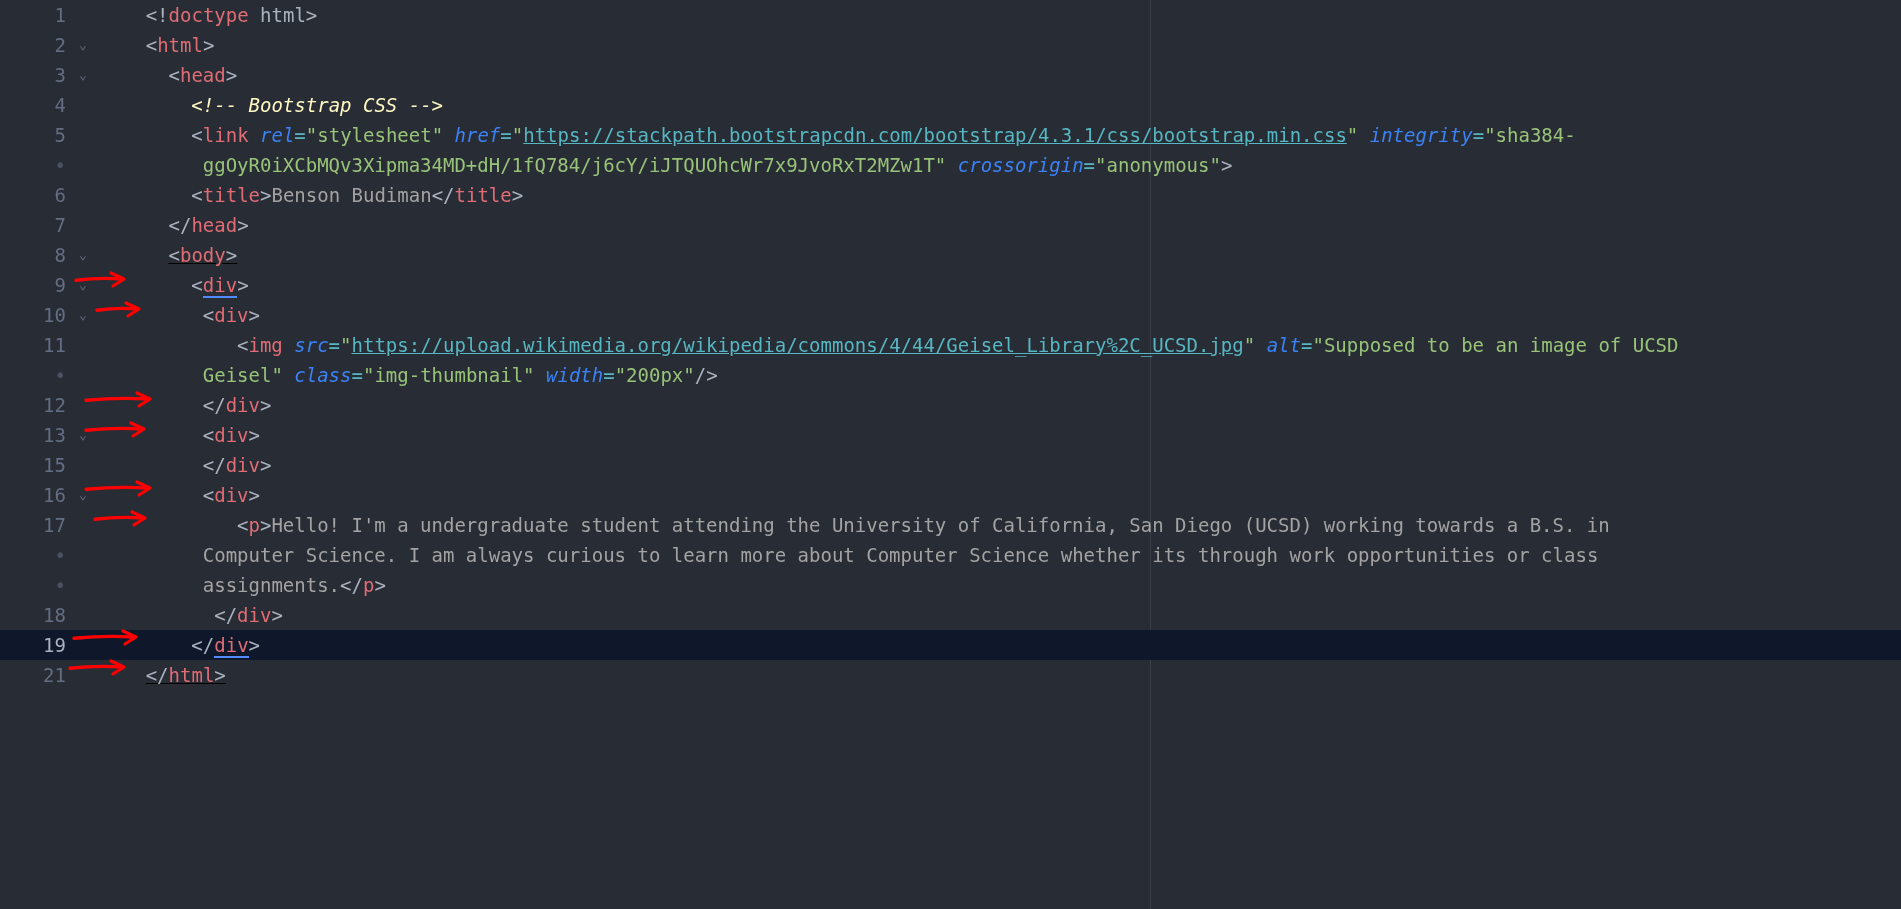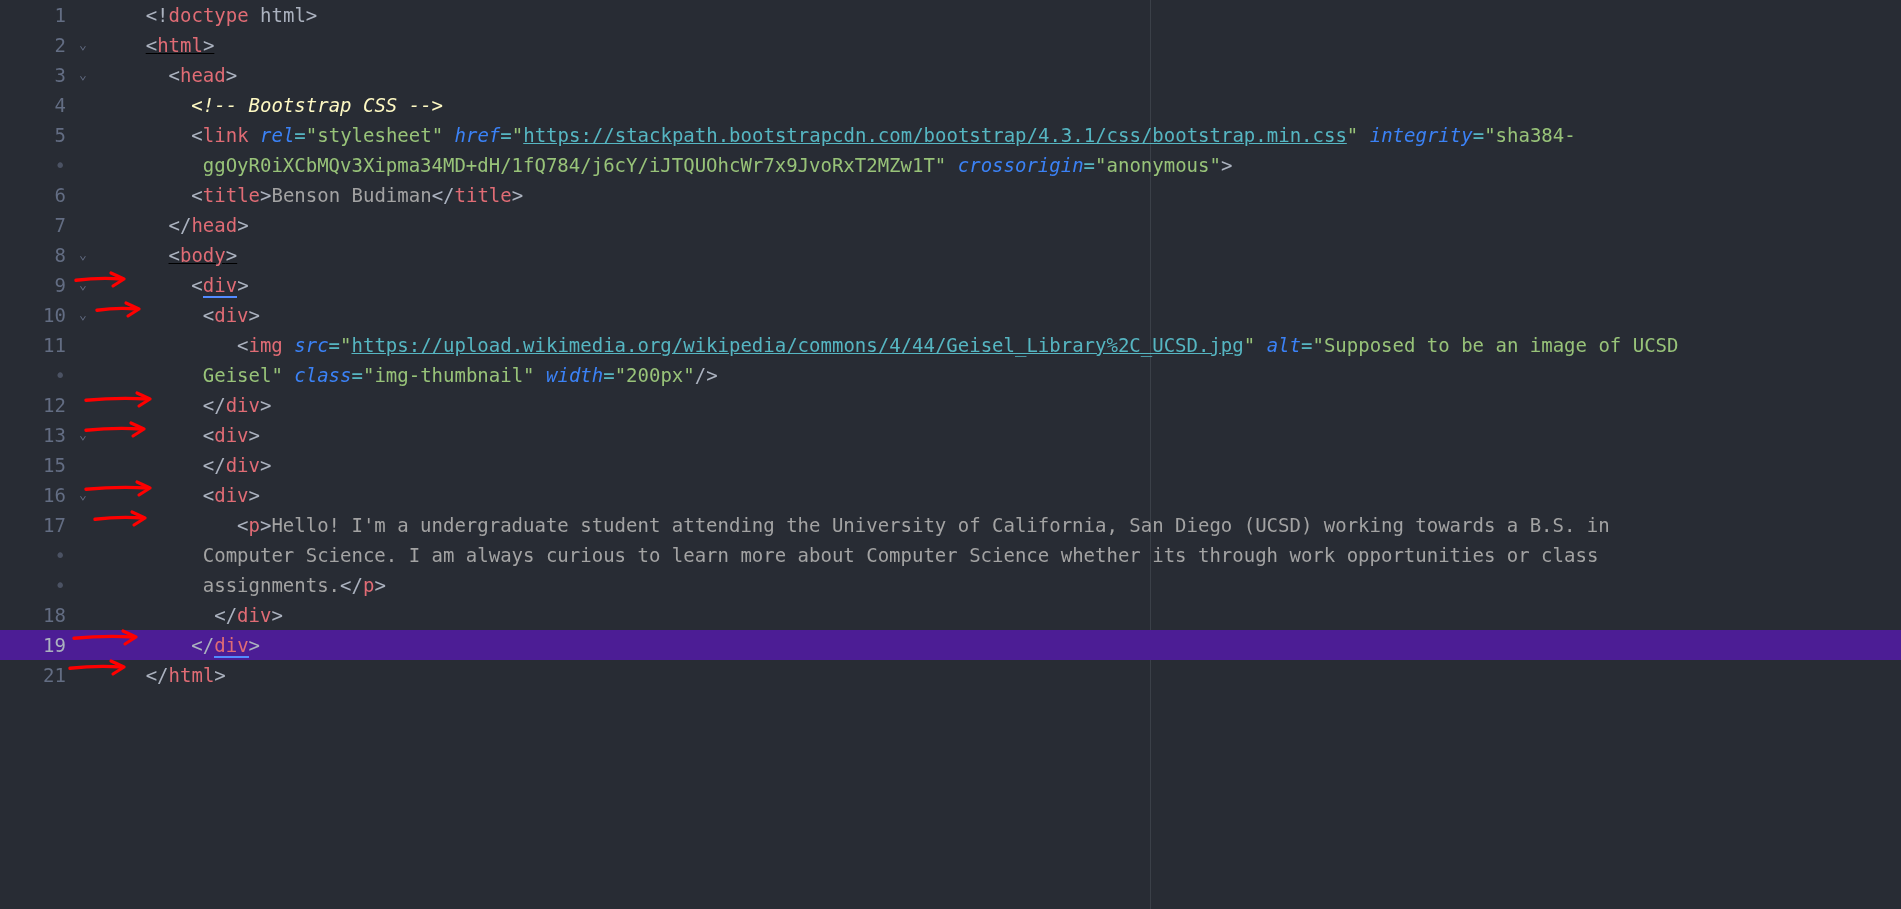--- a/index.html
+++ b/index.html
@@ -40,21 +40,21 @@
   }
 
   .row {
     position: relative;
     display: flex;
     height: 30px;
     line-height: 30px;
     white-space: pre;
   }
   .row.active-line {
-    background: #4c1d95;
+    background: #0f172a;
   }
 
   .gutter {
     flex: 0 0 70px;
     width: 70px;
     text-align: right;
     color: #636d83;
     font-size: 19px;
     padding-right: 4px;
     box-sizing: border-box;
@@ -110,42 +110,42 @@
 </style>
 </head>
 <body>
 
 <div id="editor">
 
   <div class="ruler"></div>
 
   <div class="code-area" id="code-area">
       <div class="row"><div class="gutter">1</div><div class="fold"></div><div class="code" style="padding-left: 49.68px;"><span class="t-punc">&lt;!</span><span class="t-tag">doctype</span><span class="t-default"> html</span><span class="t-punc">&gt;</span></div></div>
-      <div class="row"><div class="gutter">2</div><div class="fold">⌄</div><div class="code" style="padding-left: 49.68px; text-decoration: underline;"><span class="t-punc">&lt;</span><span class="t-tag">html</span><span class="t-punc">&gt;</span></div></div>
+      <div class="row"><div class="gutter">2</div><div class="fold">⌄</div><div class="code" style="padding-left: 49.68px;"><span class="t-punc">&lt;</span><span class="t-tag">html</span><span class="t-punc">&gt;</span></div></div>
       <div class="row"><div class="gutter">3</div><div class="fold">⌄</div><div class="code" style="padding-left: 72.52px;"><span class="t-punc">&lt;</span><span class="t-tag">head</span><span class="t-punc">&gt;</span></div></div>
       <div class="row"><div class="gutter">4</div><div class="fold"></div><div class="code" style="padding-left: 95.36px;"><span class="t-comment">&lt;!-- Bootstrap CSS --&gt;</span></div></div>
       <div class="row"><div class="gutter">5</div><div class="fold"></div><div class="code" style="padding-left: 95.36px;"><span class="t-punc">&lt;</span><span class="t-tag">link</span><span class="t-default"> </span><span class="t-attr">rel</span><span class="t-op">=</span><span class="t-string">"stylesheet"</span><span class="t-default"> </span><span class="t-attr">href</span><span class="t-op">=</span><span class="t-string">"</span><span class="t-link">https://stackpath.bootstrapcdn.com/bootstrap/4.3.1/css/bootstrap.min.css</span><span class="t-string">"</span><span class="t-default"> </span><span class="t-attr">integrity</span><span class="t-op">=</span><span class="t-string">"sha384-</span></div></div>
       <div class="row"><div class="gutter cont">•</div><div class="fold"></div><div class="code" style="padding-left: 106.78px;"><span class="t-string">ggOyR0iXCbMQv3Xipma34MD+dH/1fQ784/j6cY/iJTQUOhcWr7x9JvoRxT2MZw1T"</span><span class="t-default"> </span><span class="t-attr">crossorigin</span><span class="t-op">=</span><span class="t-string">"anonymous"</span><span class="t-punc">&gt;</span></div></div>
       <div class="row"><div class="gutter">6</div><div class="fold"></div><div class="code" style="padding-left: 95.36px;"><span class="t-punc">&lt;</span><span class="t-tag">title</span><span class="t-punc">&gt;</span><span class="t-text">Benson Budiman</span><span class="t-punc">&lt;/</span><span class="t-tag">title</span><span class="t-punc">&gt;</span></div></div>
       <div class="row"><div class="gutter">7</div><div class="fold"></div><div class="code" style="padding-left: 72.52px;"><span class="t-punc">&lt;/</span><span class="t-tag">head</span><span class="t-punc">&gt;</span></div></div>
       <div class="row"><div class="gutter">8</div><div class="fold">⌄</div><div class="code" style="padding-left: 72.52px; text-decoration: underline;"><span class="t-punc">&lt;</span><span class="t-tag">body</span><span class="t-punc">&gt;</span></div></div>
       <div class="row"><div class="gutter">9</div><div class="fold">⌄</div><div class="code" style="padding-left: 95.36px;"><span class="t-punc">&lt;</span><span class="t-tag match-underline">div</span><span class="t-punc">&gt;</span></div></div>
       <div class="row"><div class="gutter">10</div><div class="fold">⌄</div><div class="code" style="padding-left: 106.78px;"><span class="t-punc">&lt;</span><span class="t-tag">div</span><span class="t-punc">&gt;</span></div></div>
       <div class="row"><div class="gutter">11</div><div class="fold"></div><div class="code" style="padding-left: 141.04px;"><span class="t-punc">&lt;</span><span class="t-tag">img</span><span class="t-default"> </span><span class="t-attr">src</span><span class="t-op">=</span><span class="t-string">"</span><span class="t-link">https://upload.wikimedia.org/wikipedia/commons/4/44/Geisel_Library%2C_UCSD.jpg</span><span class="t-string">"</span><span class="t-default"> </span><span class="t-attr">alt</span><span class="t-op">=</span><span class="t-string">"Supposed to be an image of UCSD</span></div></div>
       <div class="row"><div class="gutter cont">•</div><div class="fold"></div><div class="code" style="padding-left: 106.78px;"><span class="t-string">Geisel"</span><span class="t-default"> </span><span class="t-attr">class</span><span class="t-op">=</span><span class="t-string">"img-thumbnail"</span><span class="t-default"> </span><span class="t-attr">width</span><span class="t-op">=</span><span class="t-string">"200px"</span><span class="t-punc">/&gt;</span></div></div>
       <div class="row"><div class="gutter">12</div><div class="fold"></div><div class="code" style="padding-left: 106.78px;"><span class="t-punc">&lt;/</span><span class="t-tag">div</span><span class="t-punc">&gt;</span></div></div>
       <div class="row"><div class="gutter">13</div><div class="fold">⌄</div><div class="code" style="padding-left: 106.78px;"><span class="t-punc">&lt;</span><span class="t-tag">div</span><span class="t-punc">&gt;</span></div></div>
       <div class="row"><div class="gutter">15</div><div class="fold"></div><div class="code" style="padding-left: 106.78px;"><span class="t-punc">&lt;/</span><span class="t-tag">div</span><span class="t-punc">&gt;</span></div></div>
       <div class="row"><div class="gutter">16</div><div class="fold">⌄</div><div class="code" style="padding-left: 106.78px;"><span class="t-punc">&lt;</span><span class="t-tag">div</span><span class="t-punc">&gt;</span></div></div>
       <div class="row"><div class="gutter">17</div><div class="fold"></div><div class="code" style="padding-left: 141.04px;"><span class="t-punc">&lt;</span><span class="t-tag">p</span><span class="t-punc">&gt;</span><span class="t-text">Hello! I'm a undergraduate student attending the University of California, San Diego (UCSD) working towards a B.S. in</span></div></div>
       <div class="row"><div class="gutter cont">•</div><div class="fold"></div><div class="code" style="padding-left: 106.78px;"><span class="t-text">Computer Science. I am always curious to learn more about Computer Science whether its through work opportunities or class</span></div></div>
       <div class="row"><div class="gutter cont">•</div><div class="fold"></div><div class="code" style="padding-left: 106.78px;"><span class="t-text">assignments.</span><span class="t-punc">&lt;/</span><span class="t-tag">p</span><span class="t-punc">&gt;</span></div></div>
       <div class="row"><div class="gutter">18</div><div class="fold"></div><div class="code" style="padding-left: 118.2px;"><span class="t-punc">&lt;/</span><span class="t-tag">div</span><span class="t-punc">&gt;</span></div></div>
       <div class="row active-line"><div class="gutter">19</div><div class="fold"></div><div class="code" style="padding-left: 95.36px;"><span class="t-punc">&lt;/</span><span class="t-tag match-underline">div</span><span class="t-punc">&gt;</span></div></div>
-      <div class="row"><div class="gutter">21</div><div class="fold"></div><div class="code" style="padding-left: 49.68px;"><span class="t-punc">&lt;/</span><span class="t-tag">html</span><span class="t-punc">&gt;</span></div></div>
+      <div class="row"><div class="gutter">21</div><div class="fold"></div><div class="code" style="padding-left: 49.68px; text-decoration: underline;"><span class="t-punc">&lt;/</span><span class="t-tag">html</span><span class="t-punc">&gt;</span></div></div>
     </div>
 
   <svg class="annot-layer" id="annot-layer" width="1901" height="909" viewBox="0 0 1901 909" xmlns="http://www.w3.org/2000/svg">
       <g>
         <path d="M 76 280.2 Q 99 277.4 122 279" stroke="#ff0000" stroke-width="3.4" fill="none" stroke-linecap="round"></path>
         <path d="M 111 273 L 124 279 L 113 286" stroke="#ff0000" stroke-width="3.2" fill="none" stroke-linecap="round" stroke-linejoin="round"></path>
       </g>
       <g>
         <path d="M 97 310.2 Q 117 307.4 137 309" stroke="#ff0000" stroke-width="3.4" fill="none" stroke-linecap="round"></path>
         <path d="M 126 303 L 139 309 L 128 316" stroke="#ff0000" stroke-width="3.2" fill="none" stroke-linecap="round" stroke-linejoin="round"></path>

